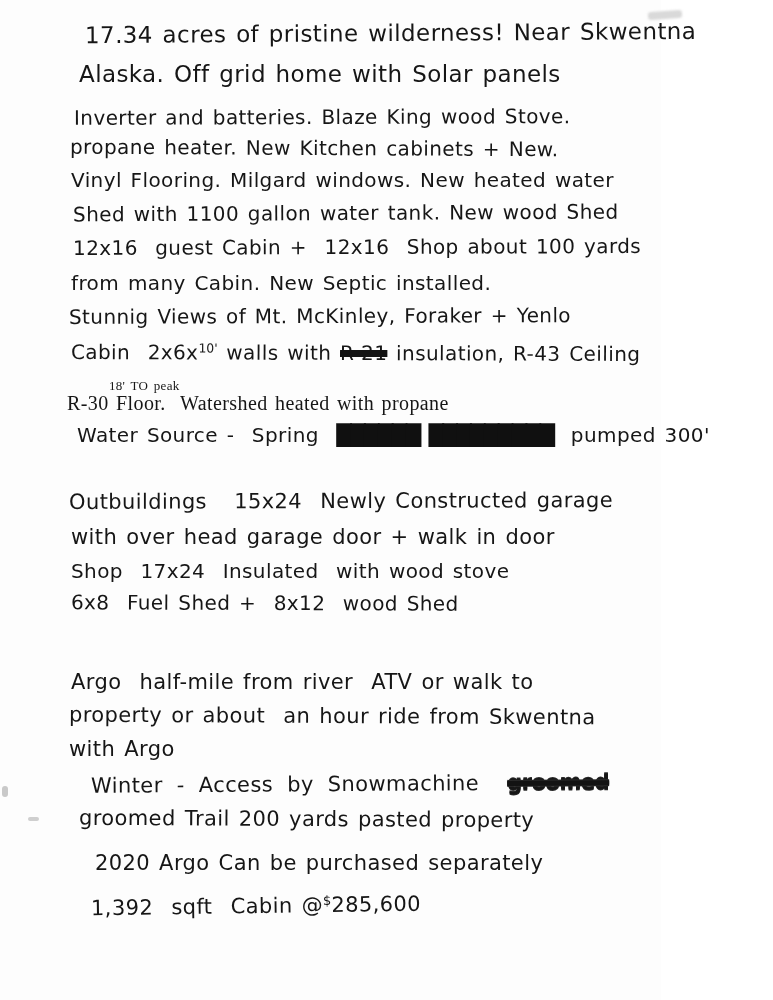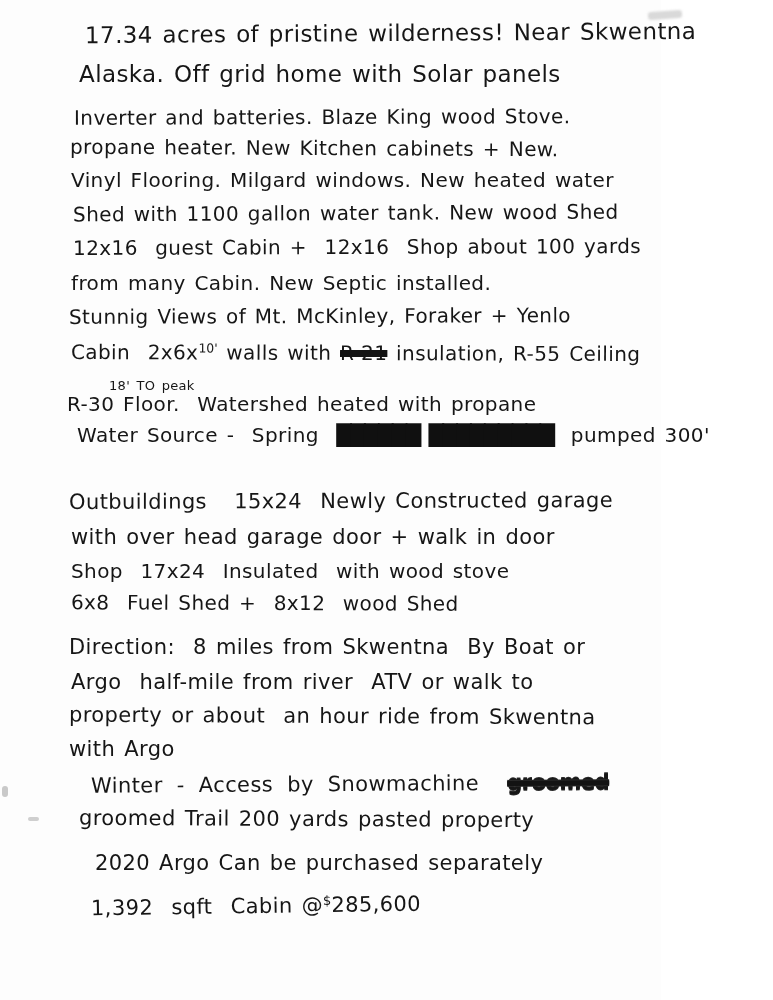--- a/index.html
+++ b/index.html
@@ -82,36 +82,35 @@
   <div class="hw size-m" style="top:168px; left:71px;">Vinyl Flooring. Milgard windows. New heated water</div>
 
   <div class="hw size-m" style="top:201px; left:73px; transform:rotate(-0.3deg);">Shed with 1100 gallon water tank. New wood Shed</div>
 
   <div class="hw size-m" style="top:235px; left:73px; transform:rotate(-0.2deg);">12x16  guest Cabin +  12x16  Shop about 100 yards</div>
 
   <div class="hw size-m" style="top:271px; left:71px;">from many Cabin. New Septic installed.</div>
 
   <div class="hw size-m" style="top:304px; left:69px; transform:rotate(-0.2deg);">Stunnig Views of Mt. McKinley, Foraker + Yenlo</div>
 
-  <div class="hw size-m" style="top:341px; left:71px; transform:rotate(0.2deg);"><span>Cabin  2x6x</span><span class="sup">10'</span><span> walls with </span><span class="scribbled">R-21</span><span> insulation, R-55 Ceiling</span></div>
+  <div class="hw size-m" style="top:341px; left:71px; transform:rotate(0.2deg);"><span>Cabin  2x6x</span><span class="sup">10'</span><span> walls with </span><span class="scribbled">R-21</span><span> insulation, R-43 Ceiling</span></div>
 
-  <div class="hw size-m" style="top:392px; left:67px;"><span class="sup-note">18' TO peak</span><span>R-30 Floor.  Watershed heated with propane</span></div>
+  <div class="hw size-m" style="top:392px; left:67px;font-family:Liberation Serif, serif;"><span class="sup-note">18' TO peak</span><span>R-30 Floor.  Watershed heated with propane</span></div>
 
   <div class="hw size-m" style="top:423px; left:69px;margin-left:8px;"><span>Water Source -  Spring  </span><span class="redact">██████</span><span> </span><span class="redact">█████████</span><span>  pumped 300'</span></div>
 
 
   <div class="hw size-l" style="top:489px; left:69px; transform:rotate(-0.2deg);">Outbuildings   15x24  Newly Constructed garage</div>
 
   <div class="hw size-l" style="top:525px; left:71px;">with over head garage door + walk in door</div>
 
   <div class="hw size-m" style="top:559px; left:71px;">Shop  17x24  Insulated  with wood stove</div>
 
   <div class="hw size-m" style="top:591px; left:71px; transform:rotate(0.2deg);">6x8  Fuel Shed +  8x12  wood Shed</div>
 
-  <div class="hw size-l" style="top:635px; left:69px;">Direction:  8 miles from Skwentna  By Boat or</div>
 
   <div class="hw size-l" style="top:670px; left:71px;">Argo  half-mile from river  ATV or walk to</div>
 
   <div class="hw size-l" style="top:704px; left:69px; transform:rotate(0.3deg);">property or about  an hour ride from Skwentna</div>
 
   <div class="hw size-l" style="top:737px; left:69px;">with Argo</div>
 
   <div class="hw size-l" style="top:772px; left:91px; word-spacing:7px; transform:rotate(-0.4deg);"><span>Winter - Access by Snowmachine  </span><span class="struck">groomed</span></div>
 
   <div class="hw size-l" style="top:807px; left:79px; transform:rotate(0.3deg);">groomed Trail 200 yards pasted property</div>

